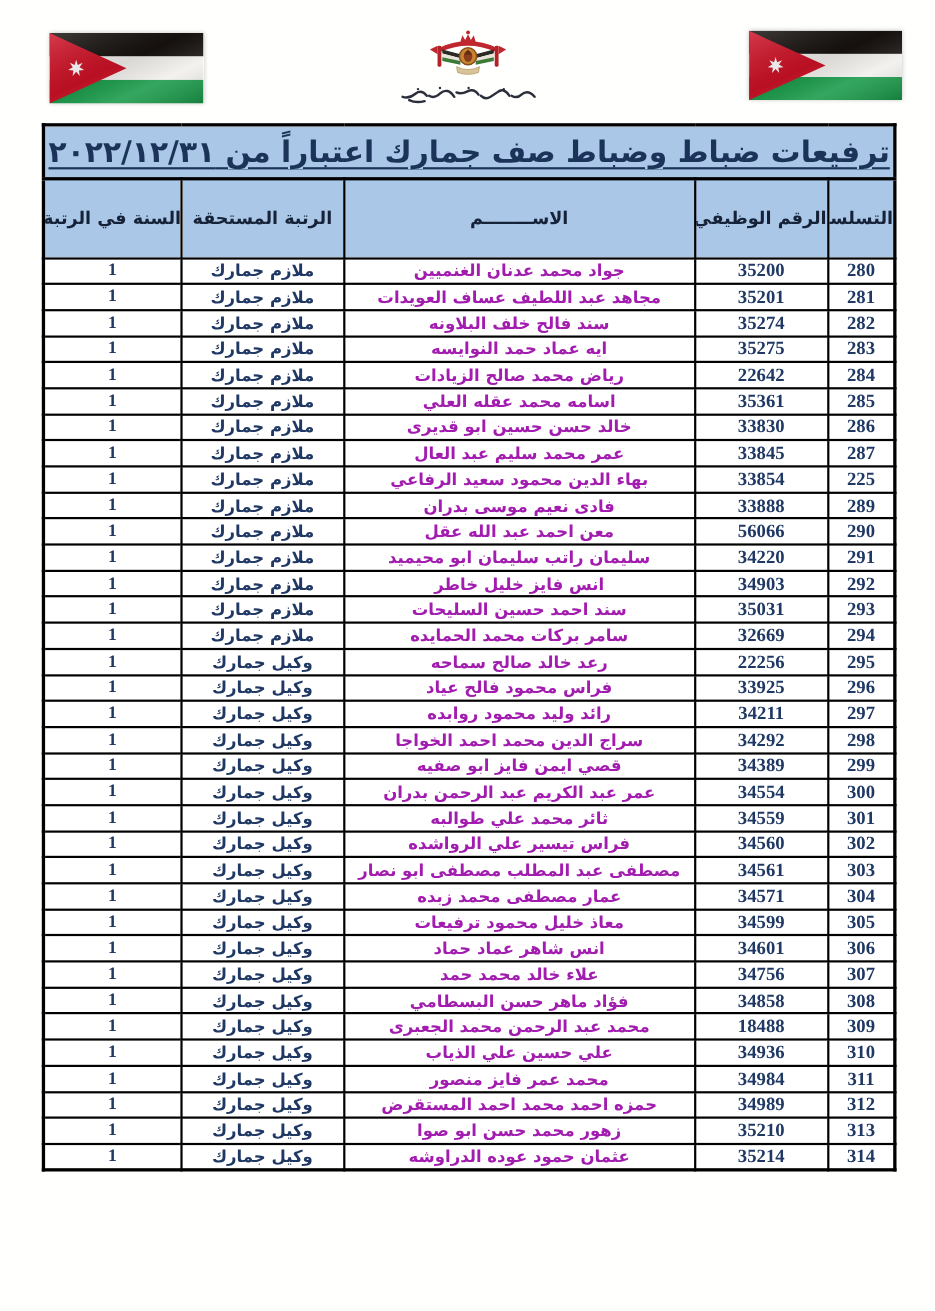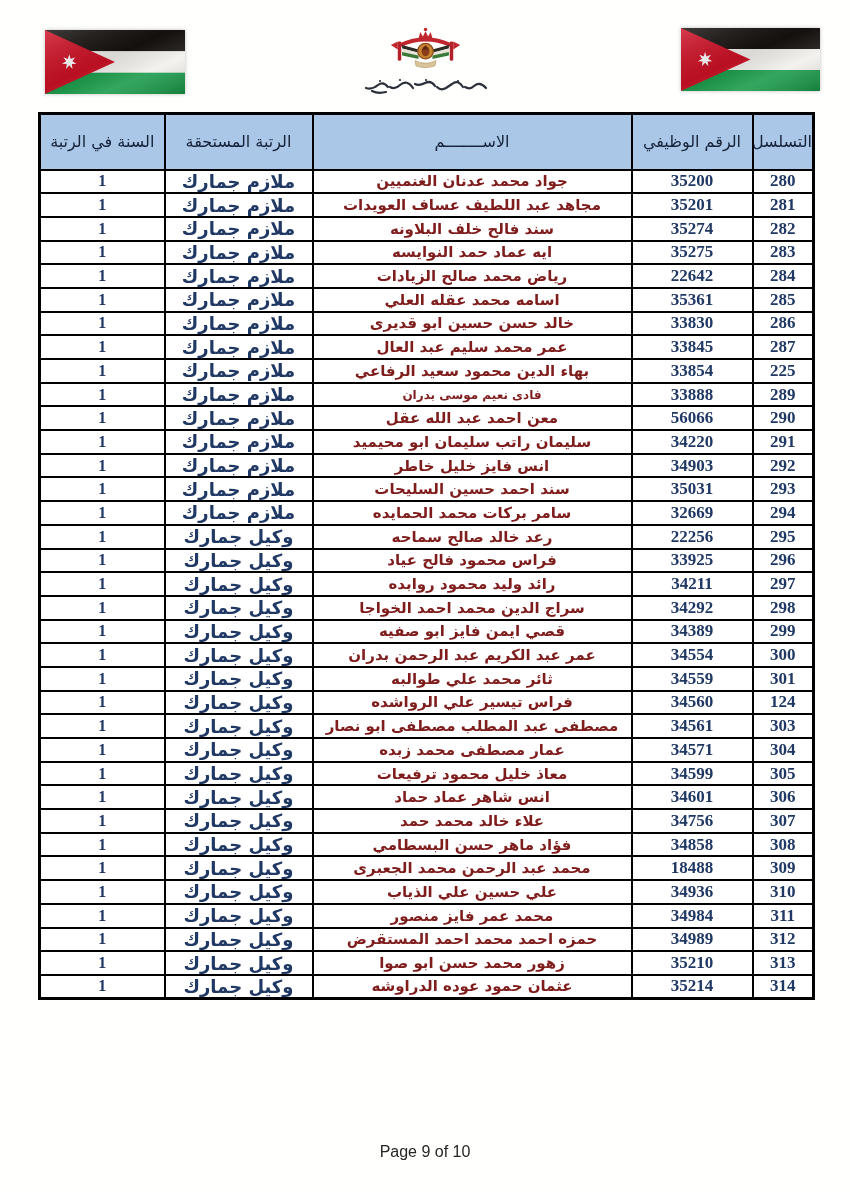--- a/index.html
+++ b/index.html
@@ -48,52 +48,52 @@
     color: #1b3358;
     border-bottom: 3px solid #000;
   }
   tr.title-row .title-text {
     text-decoration: underline;
     text-underline-offset: 5px;
     text-decoration-thickness: 2px;
   }
   tr.head-row th {
     background: #aac7e7;
-    height: 56px;
+    height: 72px;
     font-size: 16px;
-    font-weight: normal;
+    font-weight: bold;
     color: #152238;
   }
   col.c-serial { width: 61px; }
   col.c-emp    { width: 121px; }
   col.c-name   { width: 319px; }
   col.c-rank   { width: 148px; }
   col.c-year   { width: 125px; }
 
   tbody td { height: 23.7px; background: #fff; }
   td.num {
     font-family: "Liberation Serif", "DejaVu Serif", serif;
     font-weight: bold;
     font-size: 17px;
     color: #1f3864;
   }
   td.name-cell {
     font-size: 15px;
     font-weight: bold;
-    color: #7f1d1d;
+    color: #a21caf;
     border-radius: 10px;
   }
   td.rank-cell {
-    font-size: 18px;
+    font-size: 15px;
     font-weight: bold;
     color: #1f3864;
   }
   td.year-cell { font-size: 16px; }
   
-  tbody tr:nth-child(10) td.name-cell { font-size: 12px; }
+  tbody tr:nth-child(10) td.name-cell { font-size: 15px; }
 
   .page-footer {
     position: absolute;
     left: 0; right: 0;
     top: 1143px;
     text-align: center;
     font-family: "Liberation Sans", "DejaVu Sans", sans-serif;
     font-size: 16px;
     color: #262626;
   }
@@ -174,20 +174,25 @@
 
   <table class="promo">
     <colgroup>
       <col class="c-serial">
         <col class="c-emp">
         <col class="c-name">
         <col class="c-rank">
         <col class="c-year">
     </colgroup>
     <thead>
+      <tr class="title-row">
+        <th colspan="5">
+          <span class="title-text">ترفيعات ضباط وضباط صف جمارك اعتباراً من ٢٠٢٢/١٢/٣١</span>
+        </th>
+      </tr>
       <tr class="head-row">
         <th>التسلسل</th>
         <th>الرقم الوظيفي</th>
         <th>الاســــــــم</th>
         <th>الرتبة المستحقة</th>
         <th>السنة في الرتبة</th>
       </tr>
     </thead>
     <tbody>
         <tr>
@@ -338,21 +343,21 @@
     <td class="num year-cell">1</td>
   </tr>
         <tr>
     <td class="num serial-cell">301</td>
     <td class="num emp-cell">34559</td>
     <td class="name-cell">ثائر محمد علي طوالبه</td>
     <td class="rank-cell">وكيل جمارك</td>
     <td class="num year-cell">1</td>
   </tr>
         <tr>
-    <td class="num serial-cell">124</td>
+    <td class="num serial-cell">302</td>
     <td class="num emp-cell">34560</td>
     <td class="name-cell">فراس تيسير علي الرواشده</td>
     <td class="rank-cell">وكيل جمارك</td>
     <td class="num year-cell">1</td>
   </tr>
         <tr>
     <td class="num serial-cell">303</td>
     <td class="num emp-cell">34561</td>
     <td class="name-cell">مصطفى عبد المطلب مصطفى ابو نصار</td>
     <td class="rank-cell">وكيل جمارك</td>
@@ -431,14 +436,13 @@
         <tr>
     <td class="num serial-cell">314</td>
     <td class="num emp-cell">35214</td>
     <td class="name-cell">عثمان حمود عوده الدراوشه</td>
     <td class="rank-cell">وكيل جمارك</td>
     <td class="num year-cell">1</td>
   </tr>
       </tbody>
   </table>
 
-  <div class="page-footer">Page 9 of 10</div>
 </div>
 
 </body></html>

